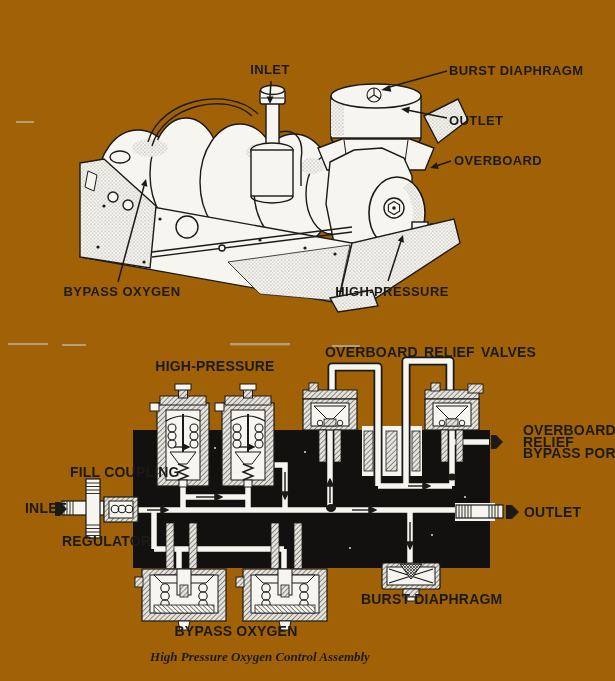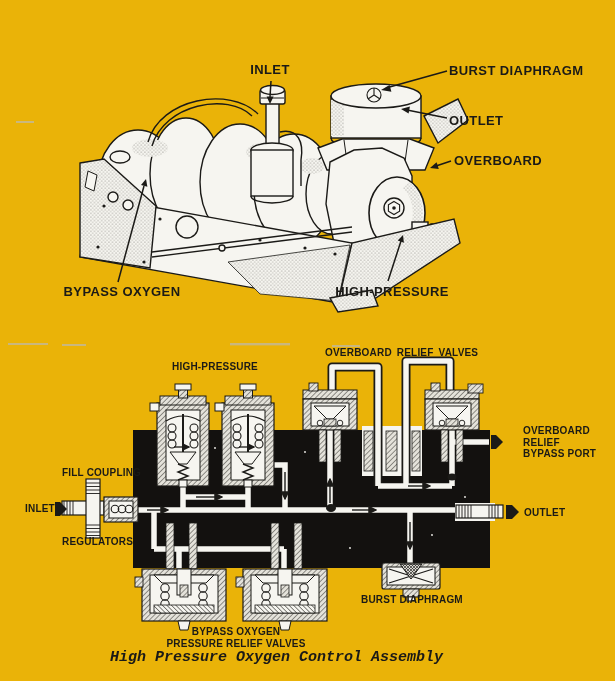--- a/index.html
+++ b/index.html
@@ -1,30 +1,30 @@
 <!DOCTYPE html>
 <html><head>
 <meta charset="utf-8">
 <style>
   html,body{margin:0;padding:0;background:#888;}
   #page{
     position:relative;width:615px;height:681px;margin:0 auto;
-    background:#eab308;overflow:hidden;
+    background:#a16207;overflow:hidden;
     font-family:"Liberation Sans",sans-serif;
   }
   #art{position:absolute;left:0;top:0;width:615px;height:681px;}
   .lbl{
     position:absolute;font-weight:700;font-size:13px;letter-spacing:.4px;
     color:#1b1a17;white-space:nowrap;line-height:18px;
   }
-  .lbl.small{font-size:10px;letter-spacing:.2px;line-height:11.5px;}
+  .lbl.small{font-size:14px;letter-spacing:.2px;line-height:11.5px;}
   .center{text-align:center;}
   .caption{
-    position:absolute;font-family:Liberation Mono, monospace;font-style:italic;
-    font-weight:700;font-size:15px;color:#1b1a17;white-space:nowrap;
+    position:absolute;font-family:Liberation Serif, serif;font-style:italic;
+    font-weight:700;font-size:13px;color:#1b1a17;white-space:nowrap;
   }
 </style>
 </head>
 <body>
 
 <div id="page">
 
 <svg id="art" viewBox="0 0 615 681" xmlns="http://www.w3.org/2000/svg">
   <defs>
     <pattern id="stipple" width="3.6" height="3.6" patternUnits="userSpaceOnUse">
@@ -389,24 +389,23 @@
 
 <div class="lbl small center" style="left:130px;top:361px;width:170px">
   <div>HIGH-PRESSURE</div>
 </div>
 <div class="lbl small" style="left:325px;top:347px;word-spacing:2px">OVERBOARD RELIEF VALVES</div>
 <div class="lbl small" style="left:523px;top:425px">
   <div>OVERBOARD</div>
   <div>RELIEF</div>
   <div>BYPASS PORT</div>
 </div>
-<div class="lbl small" style="left:62px;top:467px">FILL COUPLING</div>
+<div class="lbl small" style="left:70px;top:467px">FILL COUPLING</div>
 <div class="lbl small" style="left:25px;top:503px">INLET</div>
-<div class="lbl small" style="left:62px;top:536px">REGULATORS</div>
+<div class="lbl small" style="left:62px;top:536px">REGULATOR</div>
 <div class="lbl small" style="left:524px;top:507px">OUTLET</div>
 <div class="lbl small" style="left:361px;top:594px">BURST DIAPHRAGM</div>
 <div class="lbl small center" style="left:151px;top:626px;width:170px">
   <div>BYPASS OXYGEN</div>
-  <div>PRESSURE RELIEF VALVES</div>
 </div>
 <div class="caption center" style="left:110px;top:649px;width:300px">High Pressure Oxygen Control Assembly</div>
 
 </div>
 
 </body></html>

